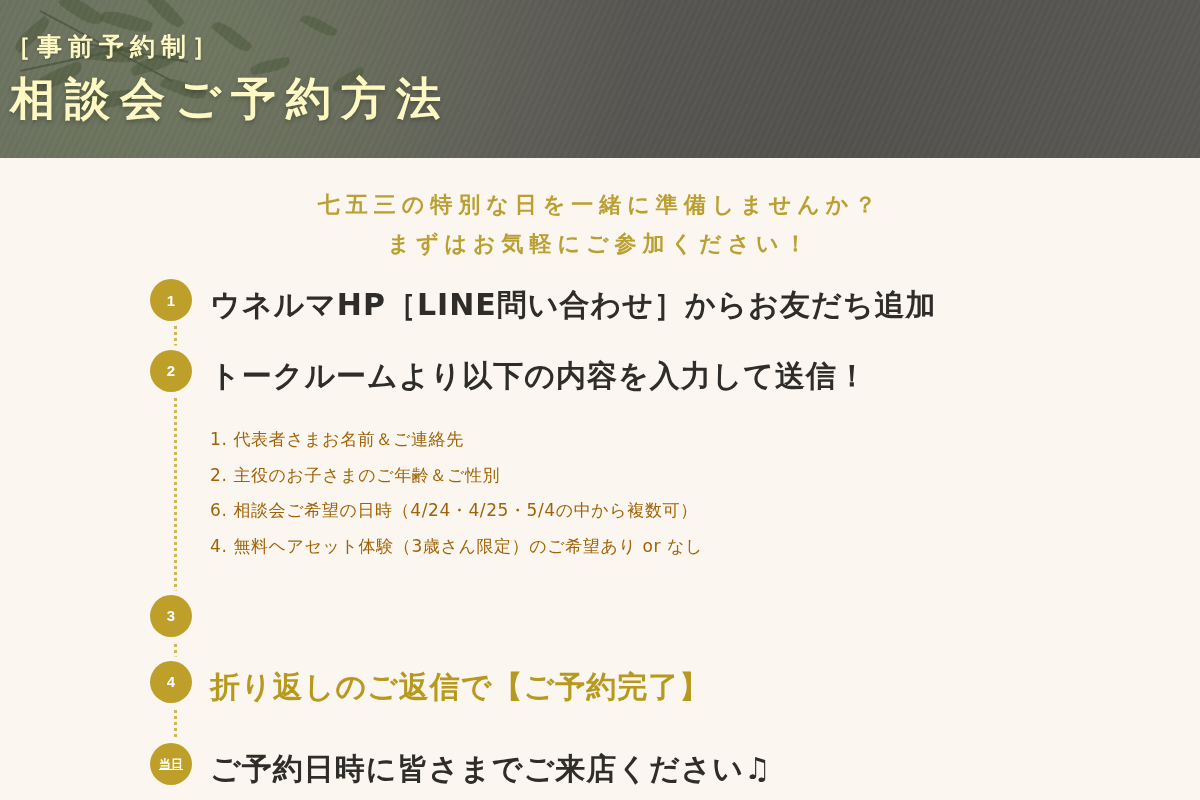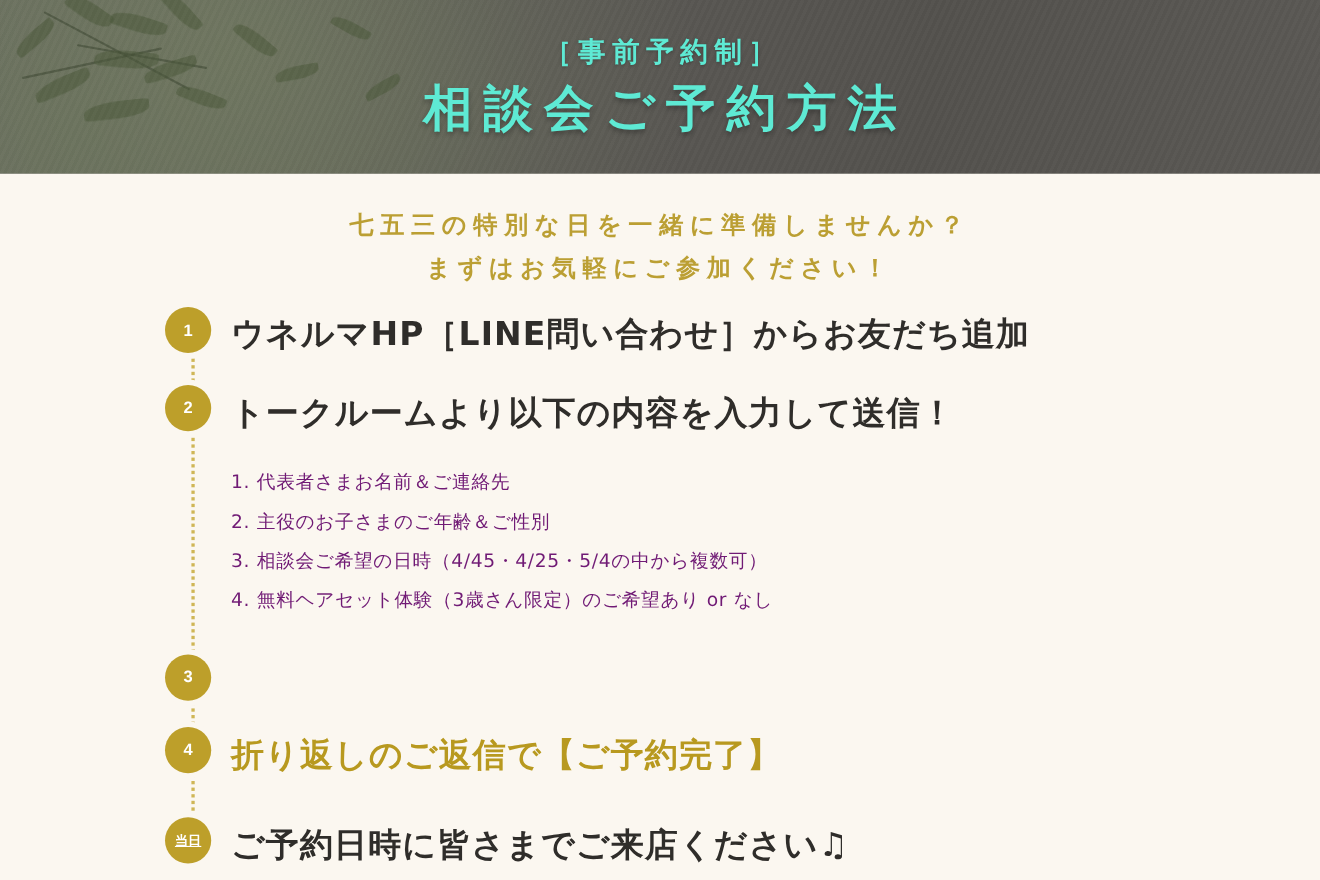--- a/index.html
+++ b/index.html
@@ -58,23 +58,23 @@
     background:
       repeating-linear-gradient(115deg, rgba(255,255,255,0.018) 0 3px, rgba(0,0,0,0.016) 3px 6px);
     opacity: .9;
   }
 
   .hero-text {
     position: absolute;
     inset: 0;
     display: flex;
     flex-direction: column;
-    align-items: center;
+    align-items: flex-start;
     justify-content: center;
-    color: #5eead4;
+    color: #fef9c3;
   }
   .hero-kicker {
     font-family: "DejaVu Serif", "Liberation Serif", serif;
     font-size: 25px;
     letter-spacing: 6px;
     font-weight: 700;
     margin: 0 0 6px 6px;
     text-shadow: 0 1px 3px rgba(0,0,0,.25);
   }
   .hero-title {
@@ -178,21 +178,21 @@
   }
 
   .sub-list {
     margin: 26px 0 30px 60px;
     padding: 0;
     list-style: none;
   }
   .sub-list li {
     font-family: "DejaVu Sans", "Liberation Sans", sans-serif;
     font-size: 17px;
-    color: #701a75;
+    color: #a16207;
     letter-spacing: .6px;
     line-height: 2.1;
   }
 
   .gap-lg { height: 18px; }
 </style>
 </head>
 <body>
 
 <div class="poster">
@@ -249,21 +249,21 @@
       <div class="step">
         <div class="badge">2</div>
         <div class="step-body">
           <div class="step-title">トークルームより以下の内容を入力して送信！</div>
         </div>
       </div>
 
       <ul class="sub-list">
         <li>1. 代表者さまお名前＆ご連絡先</li>
         <li>2. 主役のお子さまのご年齢＆ご性別</li>
-        <li>3. 相談会ご希望の日時（4/45・4/25・5/4の中から複数可）</li>
+        <li>6. 相談会ご希望の日時（4/24・4/25・5/4の中から複数可）</li>
         <li>4. 無料ヘアセット体験（3歳さん限定）のご希望あり or なし</li>
       </ul>
 
       <div class="step">
         <div class="badge">3</div>
       </div>
 
       <div class="gap-lg"></div>
 
       <div class="step">

